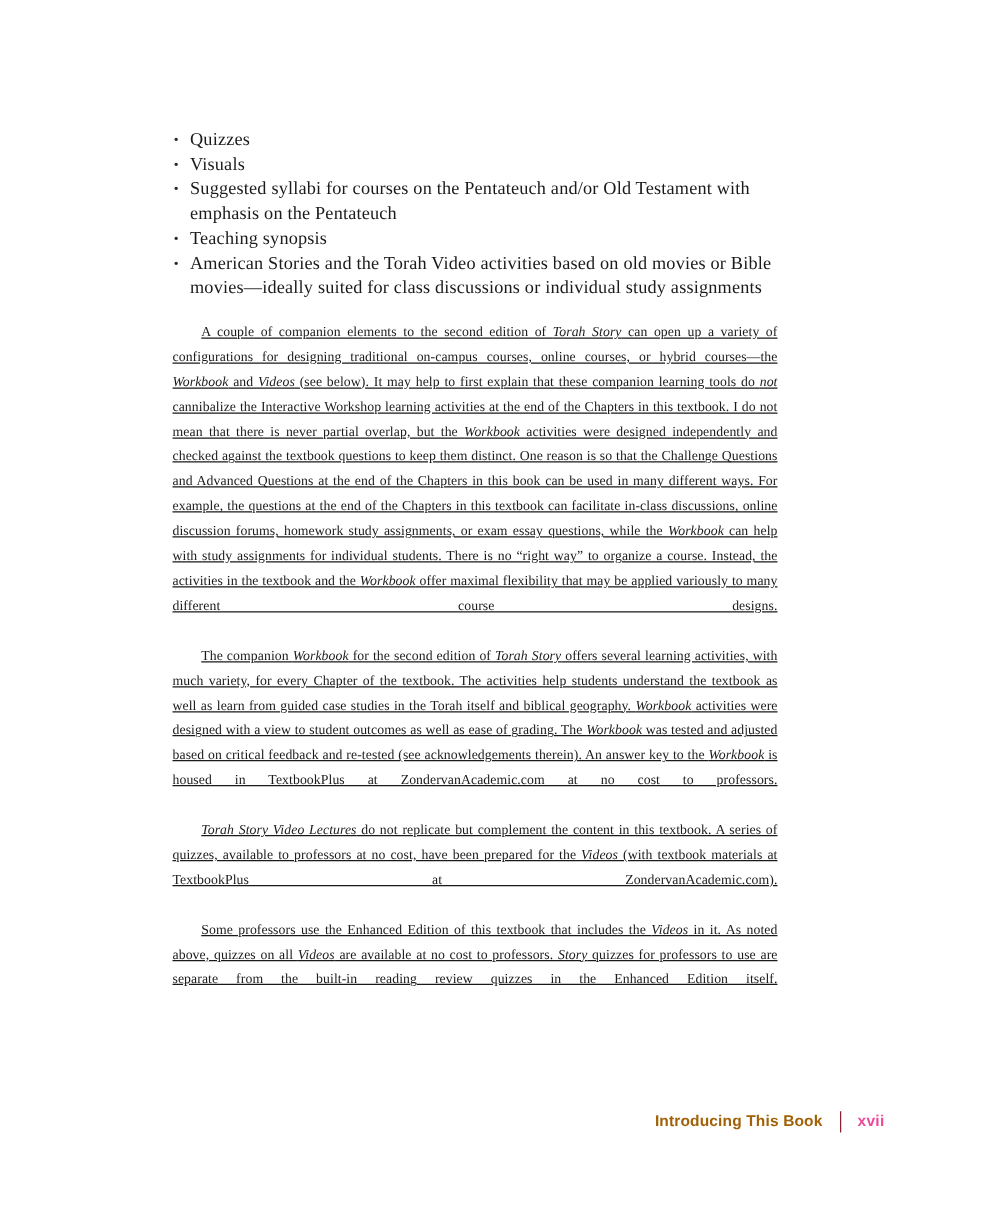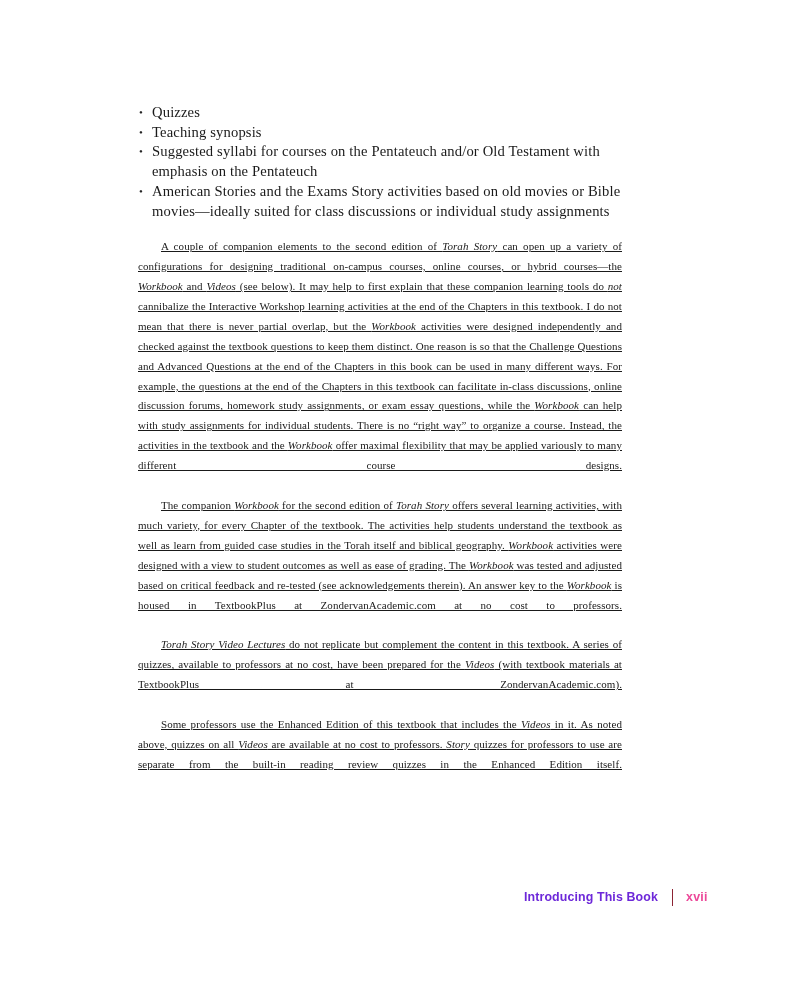--- a/index.html
+++ b/index.html
@@ -90,21 +90,21 @@
     width: 574px;
     height: 24px;
     display: flex;
     align-items: center;
     justify-content: flex-end;
     font-family: "Liberation Sans", "DejaVu Sans", sans-serif;
   }
   .footer-title {
     font-size: 12.4px;
     font-weight: bold;
-    color: #6d28d9;
+    color: #a16207;
     letter-spacing: 0.01em;
     white-space: nowrap;
   }
   .footer-rule {
     width: 1px;
     height: 17px;
     background: #8c2333;
     margin: 0 13px 0 14px;
     flex: 0 0 auto;
   }
@@ -119,23 +119,24 @@
 </style>
 </head>
 <body>
 
 <div class="page">
 
   <div class="content">
 
     <ul class="bullets">
       <li><span>Quizzes</span></li>
+      <li><span>Visuals</span></li>
+      <li><span>Suggested syllabi for courses on the Pentateuch and/or Old Testament with emphasis on the Pentateuch</span></li>
       <li><span>Teaching synopsis</span></li>
-      <li><span>Suggested syllabi for courses on the Pentateuch and/or Old Testament with emphasis on the Pentateuch</span></li>
-      <li><span>American Stories and the Exams Story activities based on old movies or Bible movies—ideally suited for class discussions or individual study assignments</span></li>
+      <li><span>American Stories and the Torah Video activities based on old movies or Bible movies—ideally suited for class discussions or individual study assignments</span></li>
     </ul>
 
     <div class="body-block">
       <p class="para">A couple of companion elements to the second edition of <em>Torah Story</em> can open up a variety of configurations for designing traditional on-campus courses, online courses, or hybrid courses—the <em>Workbook</em> and <em>Videos</em> (see below). It may help to first explain that these companion learning tools do <em>not</em> cannibalize the Interactive Workshop learning activities at the end of the Chapters in this textbook. I do not mean that there is never partial overlap, but the <em>Workbook</em> activities were designed independently and checked against the textbook questions to keep them distinct. One reason is so that the Challenge Questions and Advanced Questions at the end of the Chapters in this book can be used in many different ways. For example, the questions at the end of the Chapters in this textbook can facilitate in-class discussions, online discussion forums, homework study assignments, or exam essay questions, while the <em>Workbook</em> can help with study assignments for individual students. There is no “right way” to organize a course. Instead, the activities in the textbook and the <em>Workbook</em> offer maximal flexibility that may be applied variously to many different course designs.</p>
       <p class="para">The companion <em>Workbook</em> for the second edition of <em>Torah Story</em> offers several learning activities, with much variety, for every Chapter of the textbook. The activities help students understand the textbook as well as learn from guided case studies in the Torah itself and biblical geography. <em>Workbook</em> activities were designed with a view to student outcomes as well as ease of grading. The <em>Workbook</em> was tested and adjusted based on critical feedback and re-tested (see acknowledgements therein). An answer key to the <em>Workbook</em> is housed in TextbookPlus at ZondervanAcademic.com at no cost to professors.</p>
       <p class="para"><em>Torah Story Video Lectures</em> do not replicate but complement the content in this textbook. A series of quizzes, available to professors at no cost, have been prepared for the <em>Videos</em> (with textbook materials at TextbookPlus at ZondervanAcademic.com).</p>
       <p class="para">Some professors use the Enhanced Edition of this textbook that includes the <em>Videos</em> in it. As noted above, quizzes on all <em>Videos</em> are available at no cost to professors. <em>Story</em> quizzes for professors to use are separate from the built-in reading review quizzes in the Enhanced Edition itself.</p>
     </div>
 
   </div>

